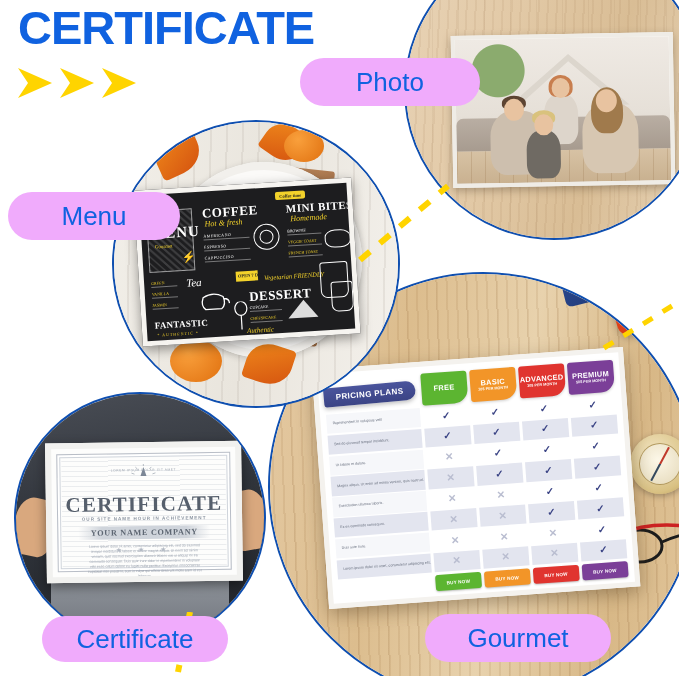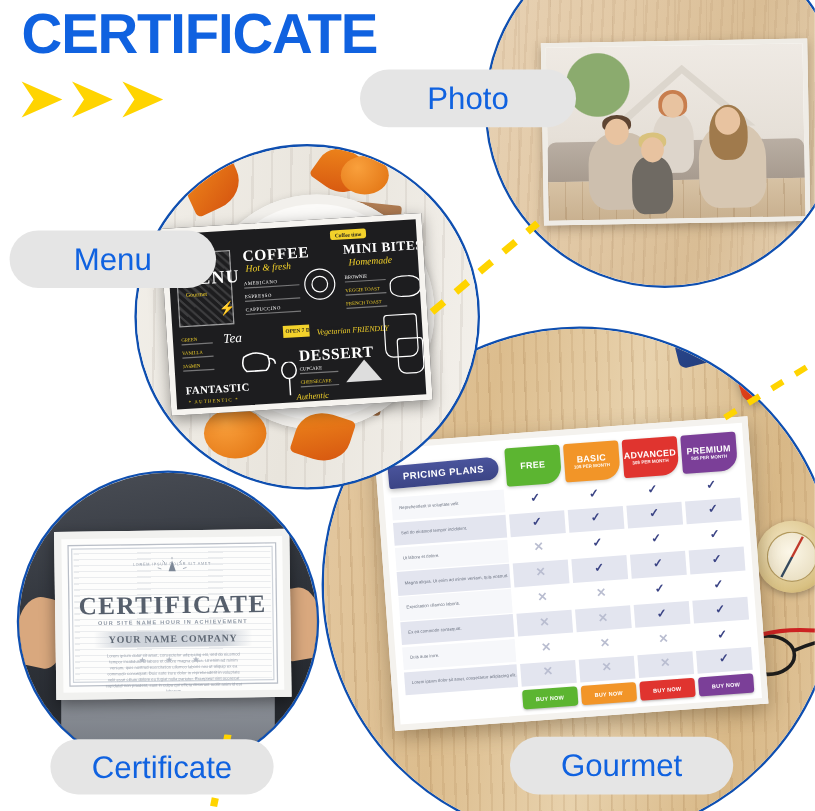--- a/index.html
+++ b/index.html
@@ -294,21 +294,21 @@
     transform:rotate(-28deg); border-radius:4px;
   }
   .pen {
     position:absolute; left:420px; top:96px; width:58px; height:5px;
     background:linear-gradient(90deg,#3a3f46,#6c737c);
     transform:rotate(57deg); border-radius:3px;
   }
 
   
   .pill {
-    position:absolute; background:#e5e5e5; border-radius:30px;
+    position:absolute; background:#f0abfc; border-radius:30px;
     color:#1062e0; font-size:26px; font-weight:normal;
     display:flex; align-items:center; justify-content:center;
     white-space:nowrap; z-index:40;
   }
   #pill-photo { left:300px; top:58px;  width:180px; height:48px; }
   #pill-menu  { left:8px;   top:192px; width:172px; height:48px; }
   #pill-cert  { left:42px;  top:616px; width:186px; height:46px; }
   #pill-doc   { left:425px; top:614px; width:186px; height:48px; }
 
   

